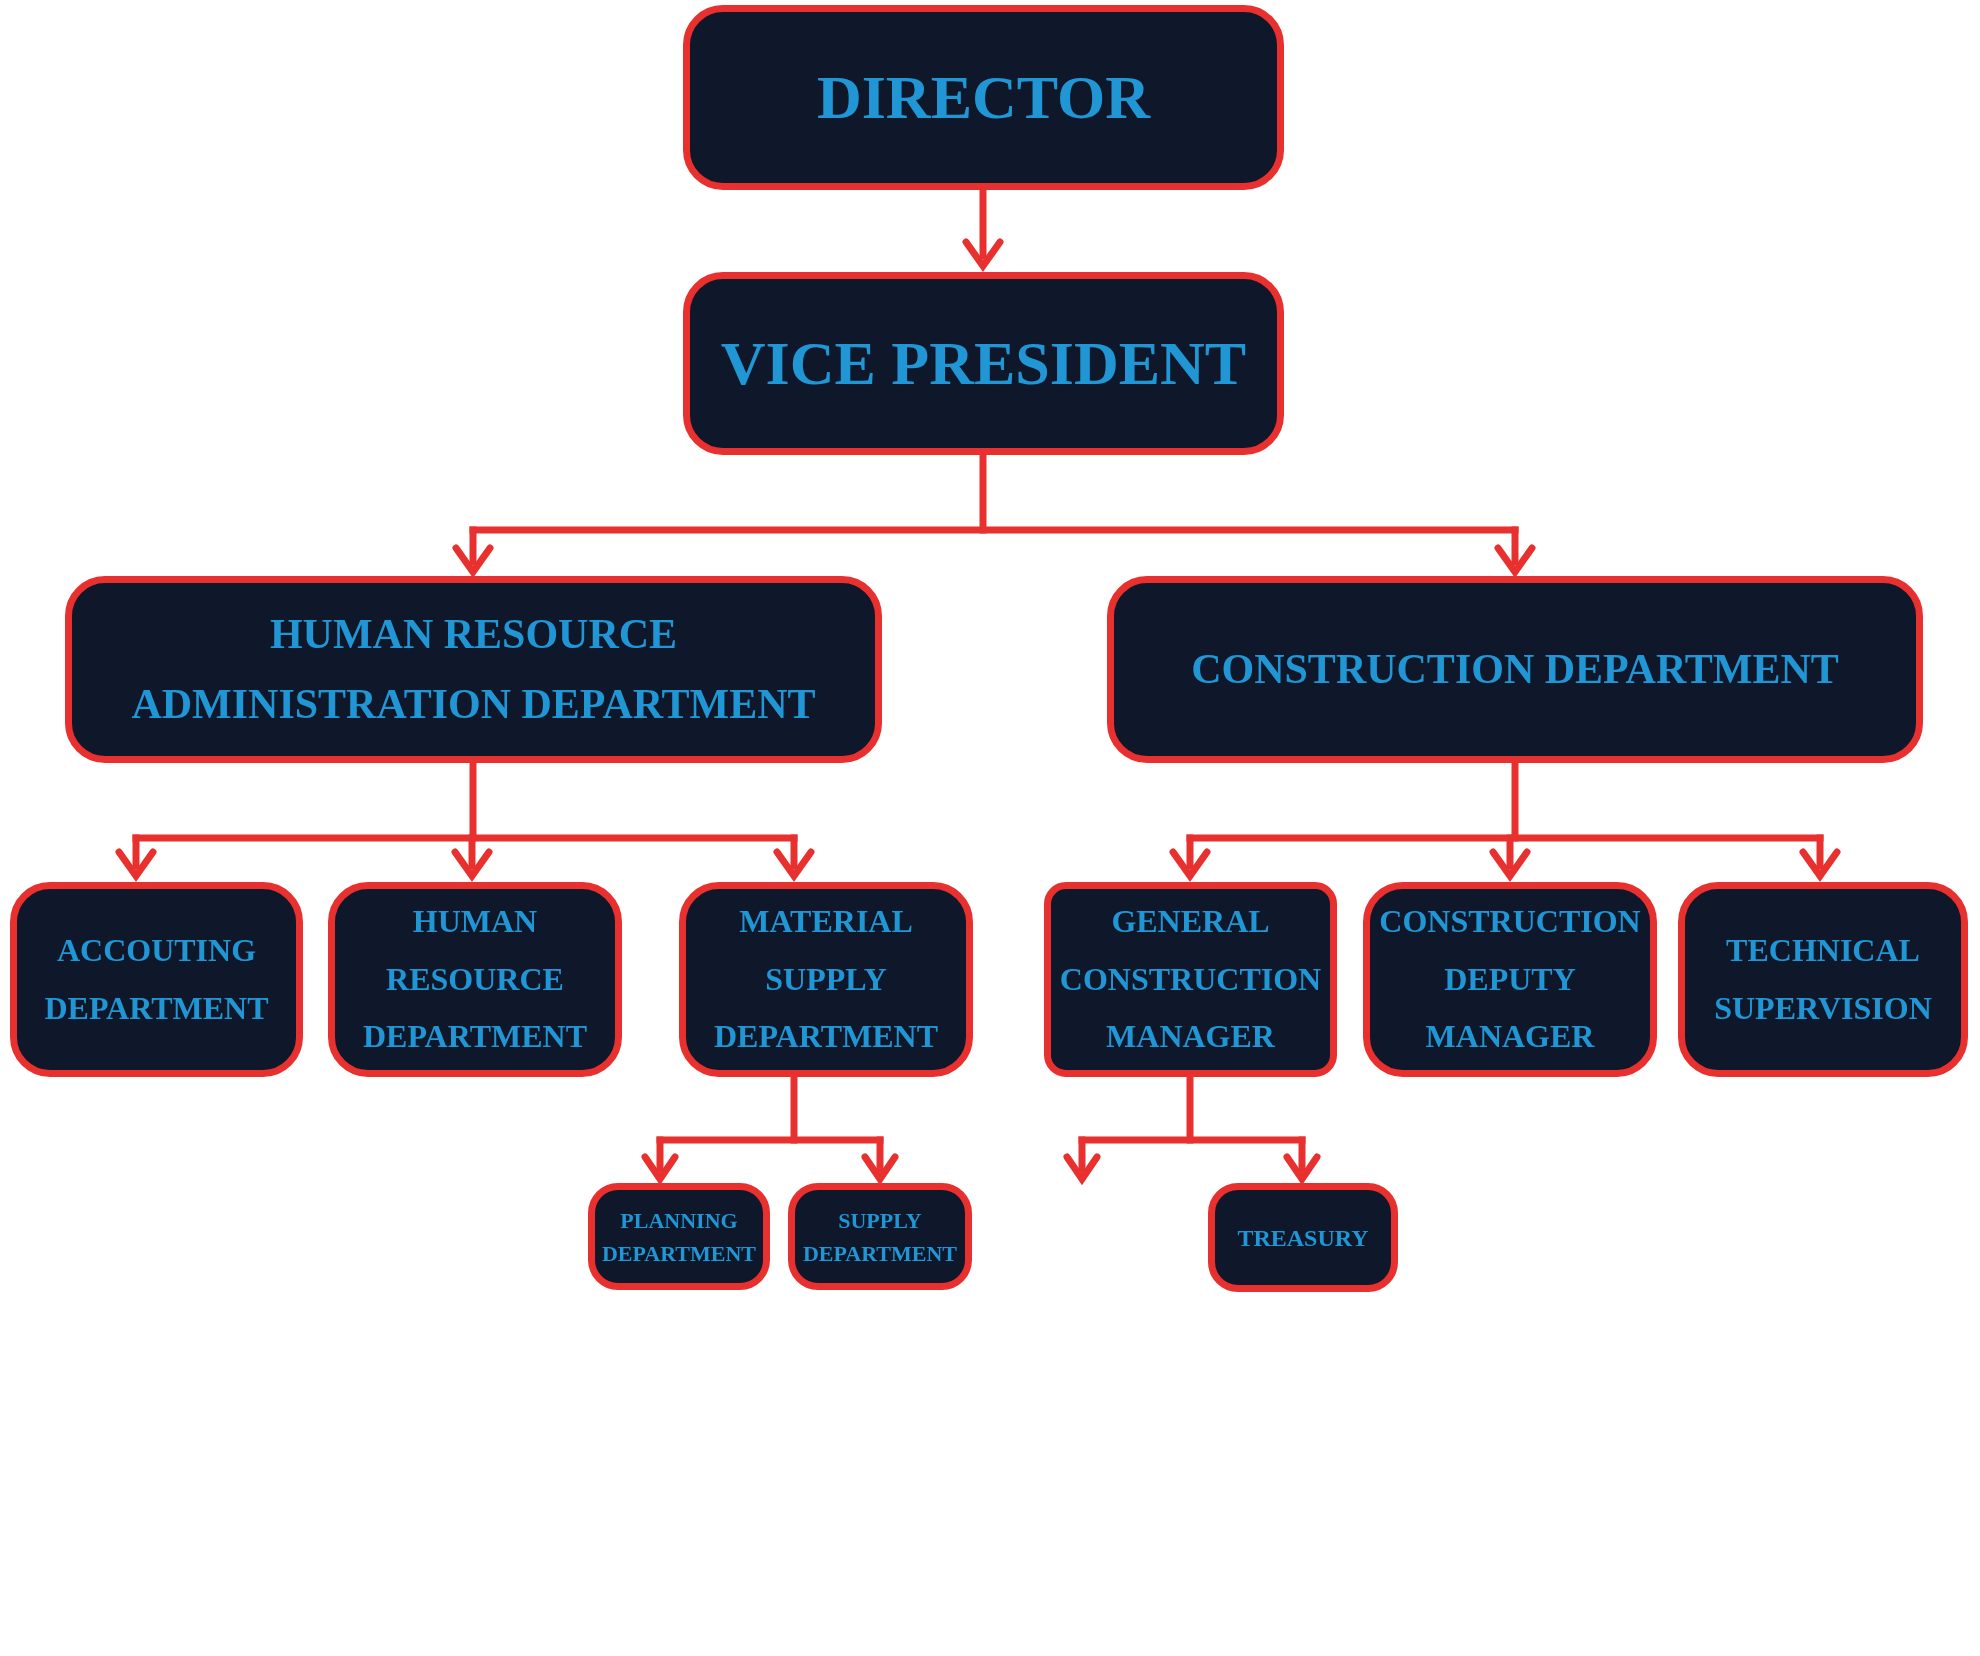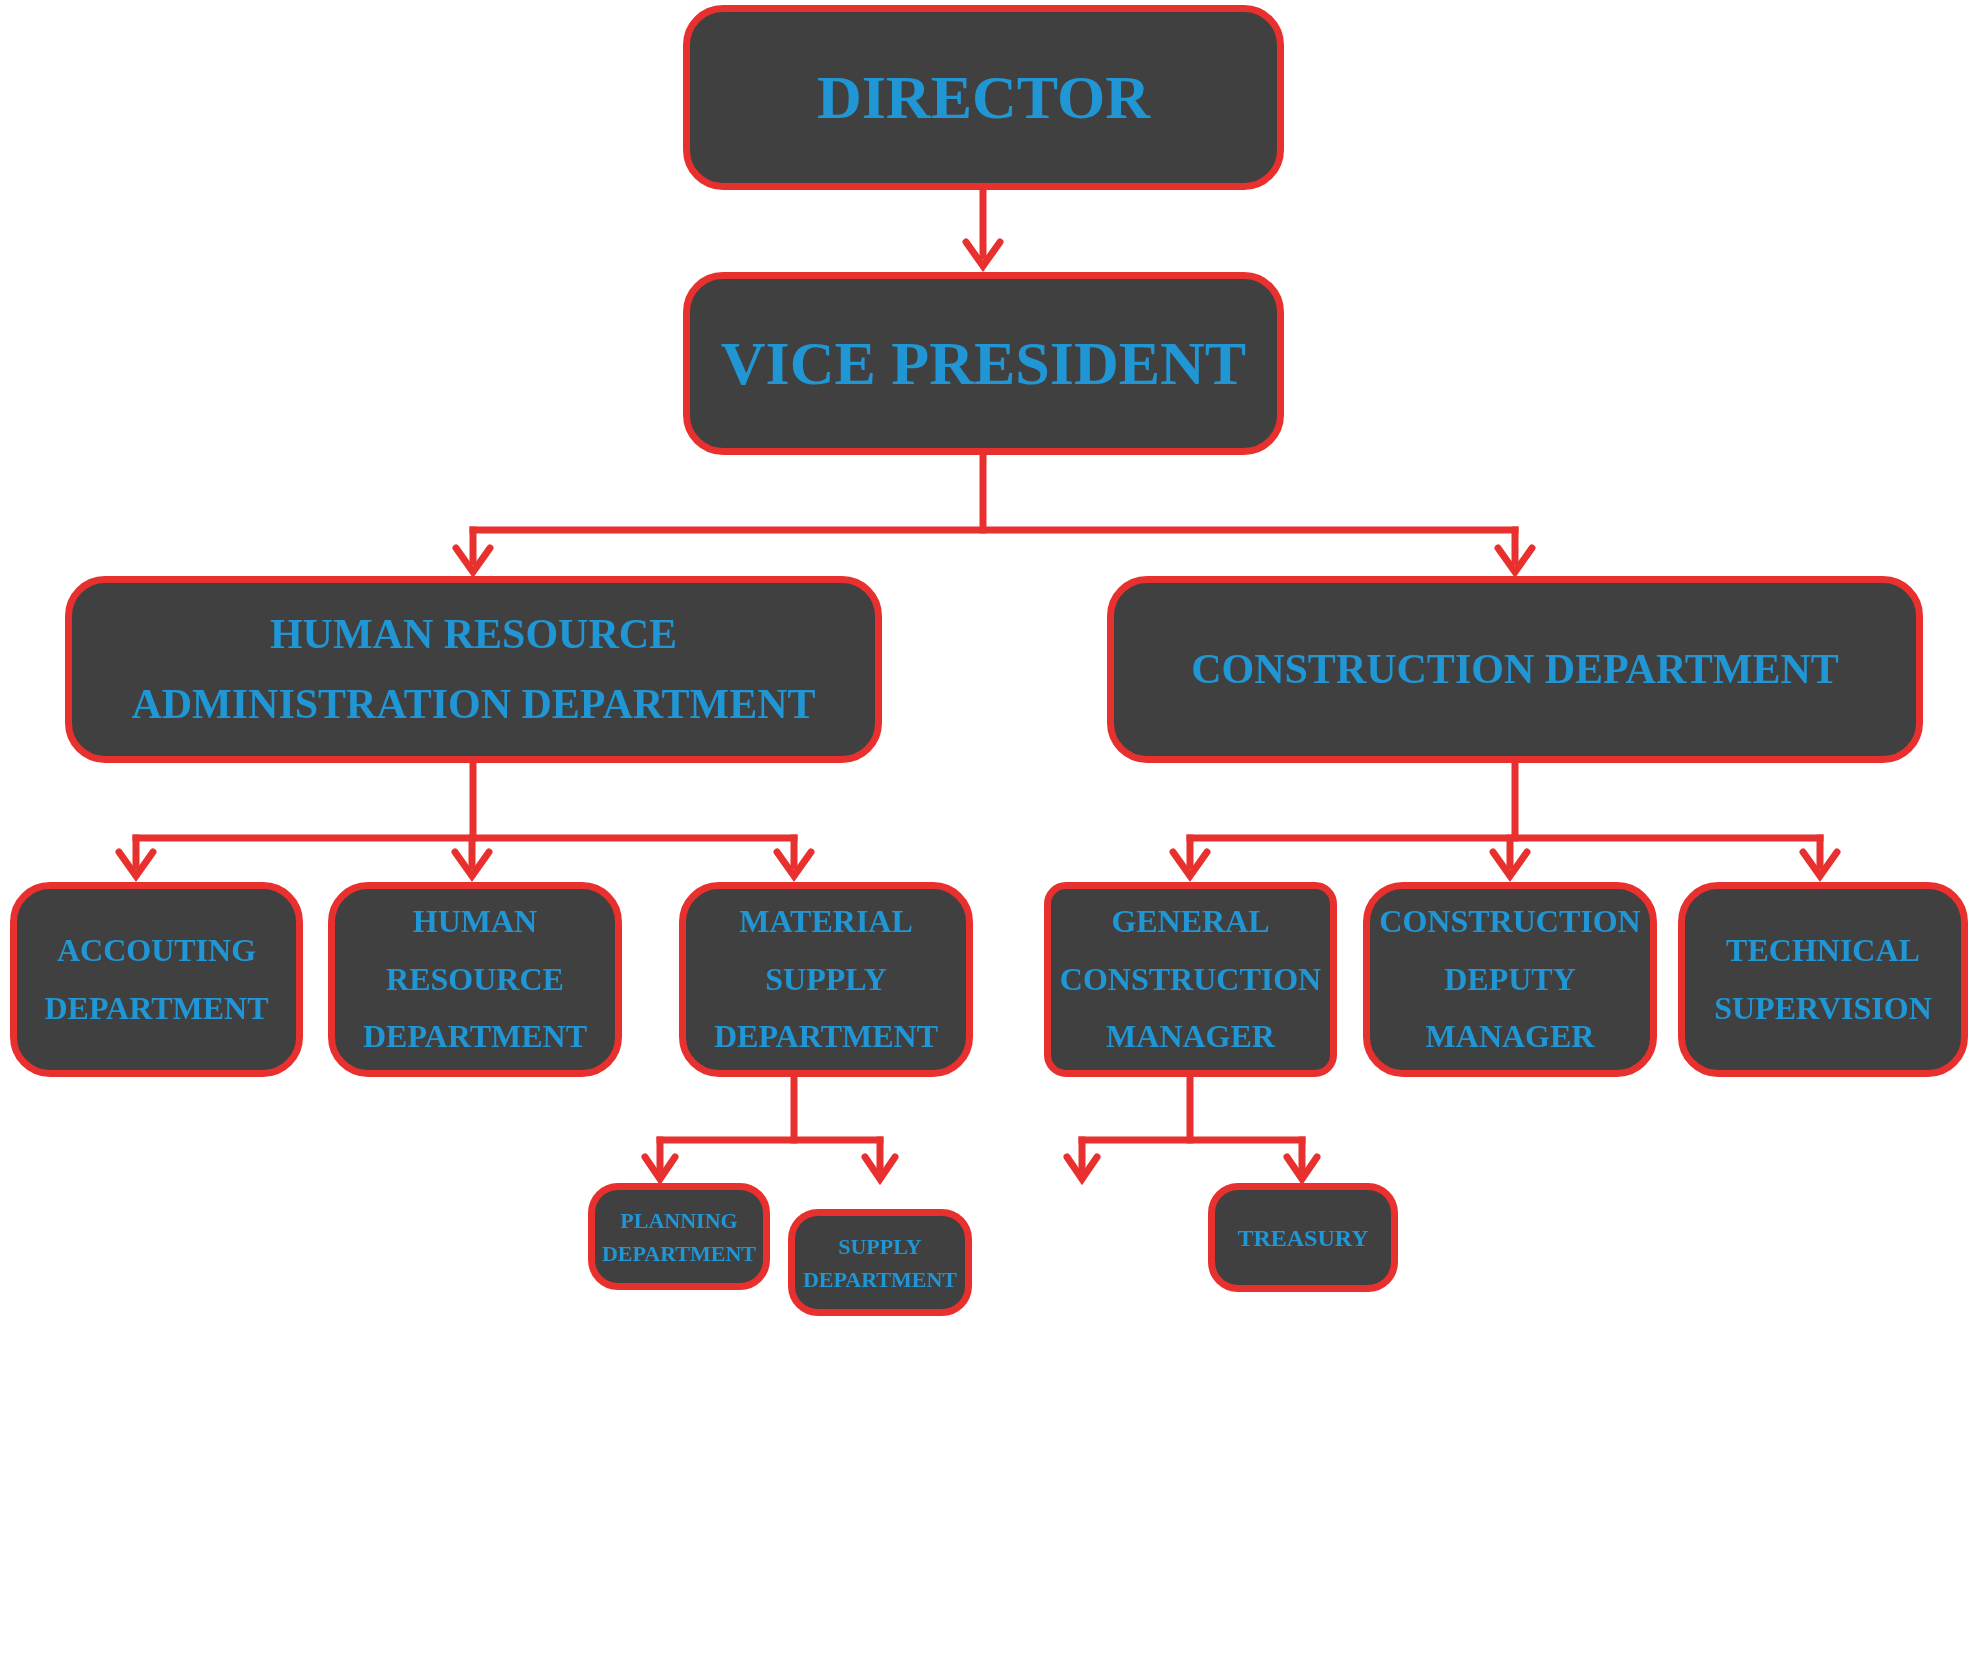--- a/index.html
+++ b/index.html
@@ -23,21 +23,21 @@
     stroke:var(--line-color);
     fill:none;
   }
   .shaft{stroke-width:7;stroke-linecap:square;}
   .chevron{stroke-width:7;stroke-linejoin:miter;stroke-linecap:round;}
   .node{
     position:absolute;
     box-sizing:border-box;
     border:7px solid var(--line-color);
     border-radius:40px;
-    background:#404040;
+    background:#0f172a;
     color:var(--text-color);
     display:flex;
     align-items:center;
     justify-content:center;
     text-align:center;
     padding:4px 10px;
   }
   .lvl1{font-size:62px;line-height:1.35;}
   .lvl2{font-size:42px;line-height:1.65;}
   .lvl3{font-size:32px;line-height:1.8;}
@@ -47,21 +47,21 @@
   #box-vice-president{left:683px;top:272px;width:601px;height:183px;}
   #box-hr-admin{left:65px;top:576px;width:817px;height:187px;}
   #box-construction{left:1107px;top:576px;width:816px;height:187px;justify-content:center;}
   #box-accouting{left:10px;top:882px;width:293px;height:195px;}
   #box-human-resource{left:328px;top:882px;width:294px;height:195px;}
   #box-material-supply{left:679px;top:882px;width:294px;height:195px;padding-left:10px;}
   #box-general-construction{left:1044px;top:882px;width:293px;height:195px;border-radius:22px;}
   #box-construction-deputy{left:1363px;top:882px;width:294px;height:195px;}
   #box-technical-supervision{left:1678px;top:882px;width:290px;height:195px;}
   #box-planning{left:588px;top:1183px;width:182px;height:107px;}
-  #box-supply{left:788px;top:1183px;width:184px;height:107px;margin-top:26px;}
+  #box-supply{left:788px;top:1183px;width:184px;height:107px;}
   #box-contrucstion-team{left:1007px;top:1183px;width:186px;height:109px;font-size:19px;}
   #box-treasury{left:1208px;top:1183px;width:190px;height:109px;font-size:24px;}
 </style>
 </head>
 <body>
 
 <div class="stage">
 
   <svg id="connector-layer" viewBox="0 0 1980 1656" xmlns="http://www.w3.org/2000/svg">
 

